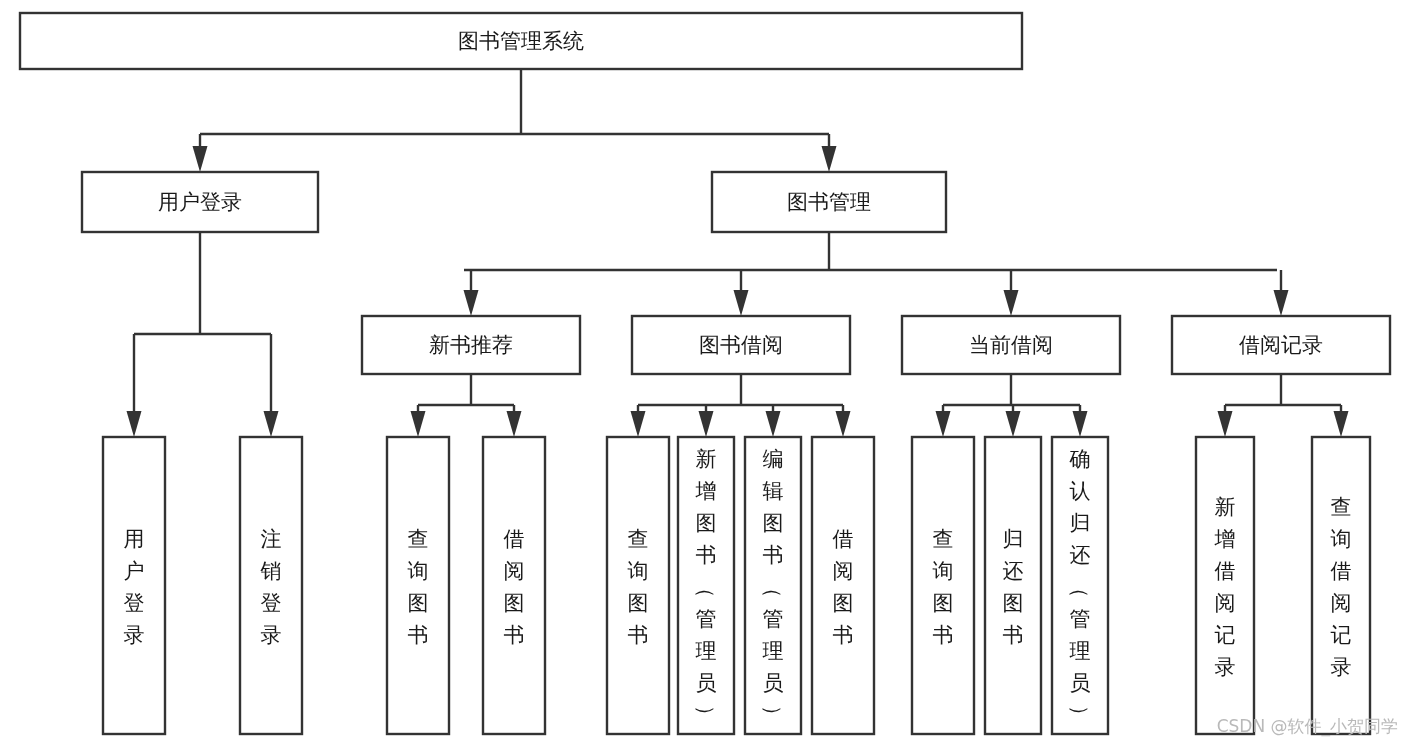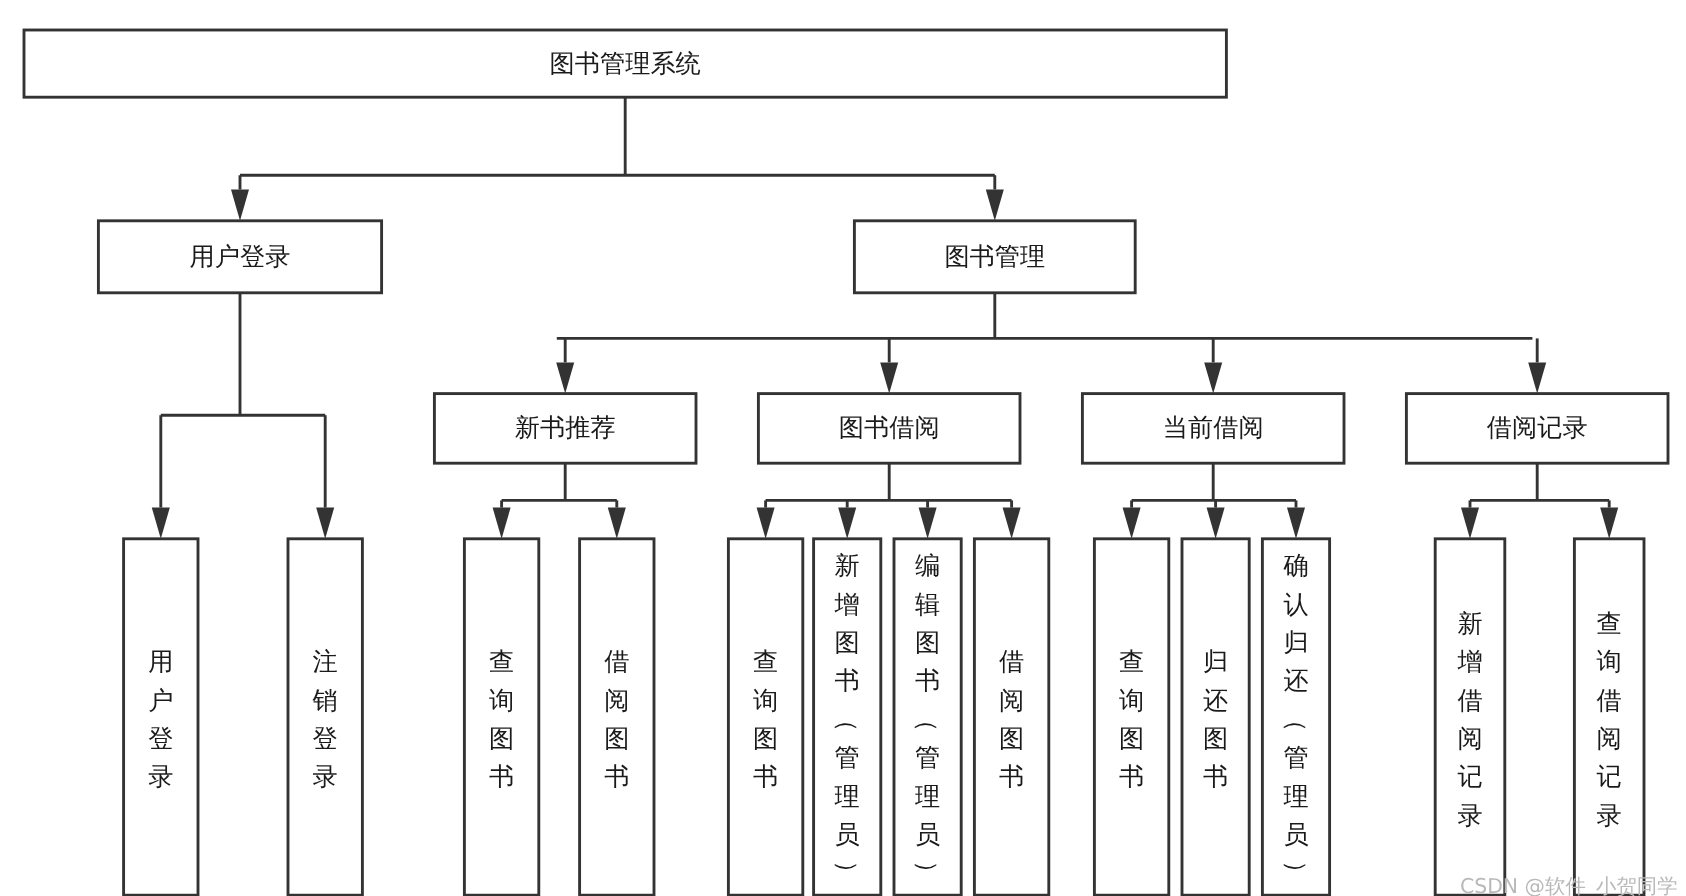--- a/index.html
+++ b/index.html
@@ -10,21 +10,21 @@
   body {
     width: 1405px;
     height: 747px;
     position: relative;
     font-family: "DejaVu Sans", "Liberation Sans", sans-serif;
     overflow: hidden;
   }
   #diagram-root {
     position: absolute;
     left: 0;
-    top: 12px;
+    top: 0;
     width: 1405px;
     height: 615px;
   }
   .node-box {
     fill: #ffffff;
     stroke: #333333;
     stroke-width: 2.4;
   }
   .connector {
     stroke: #333333;

